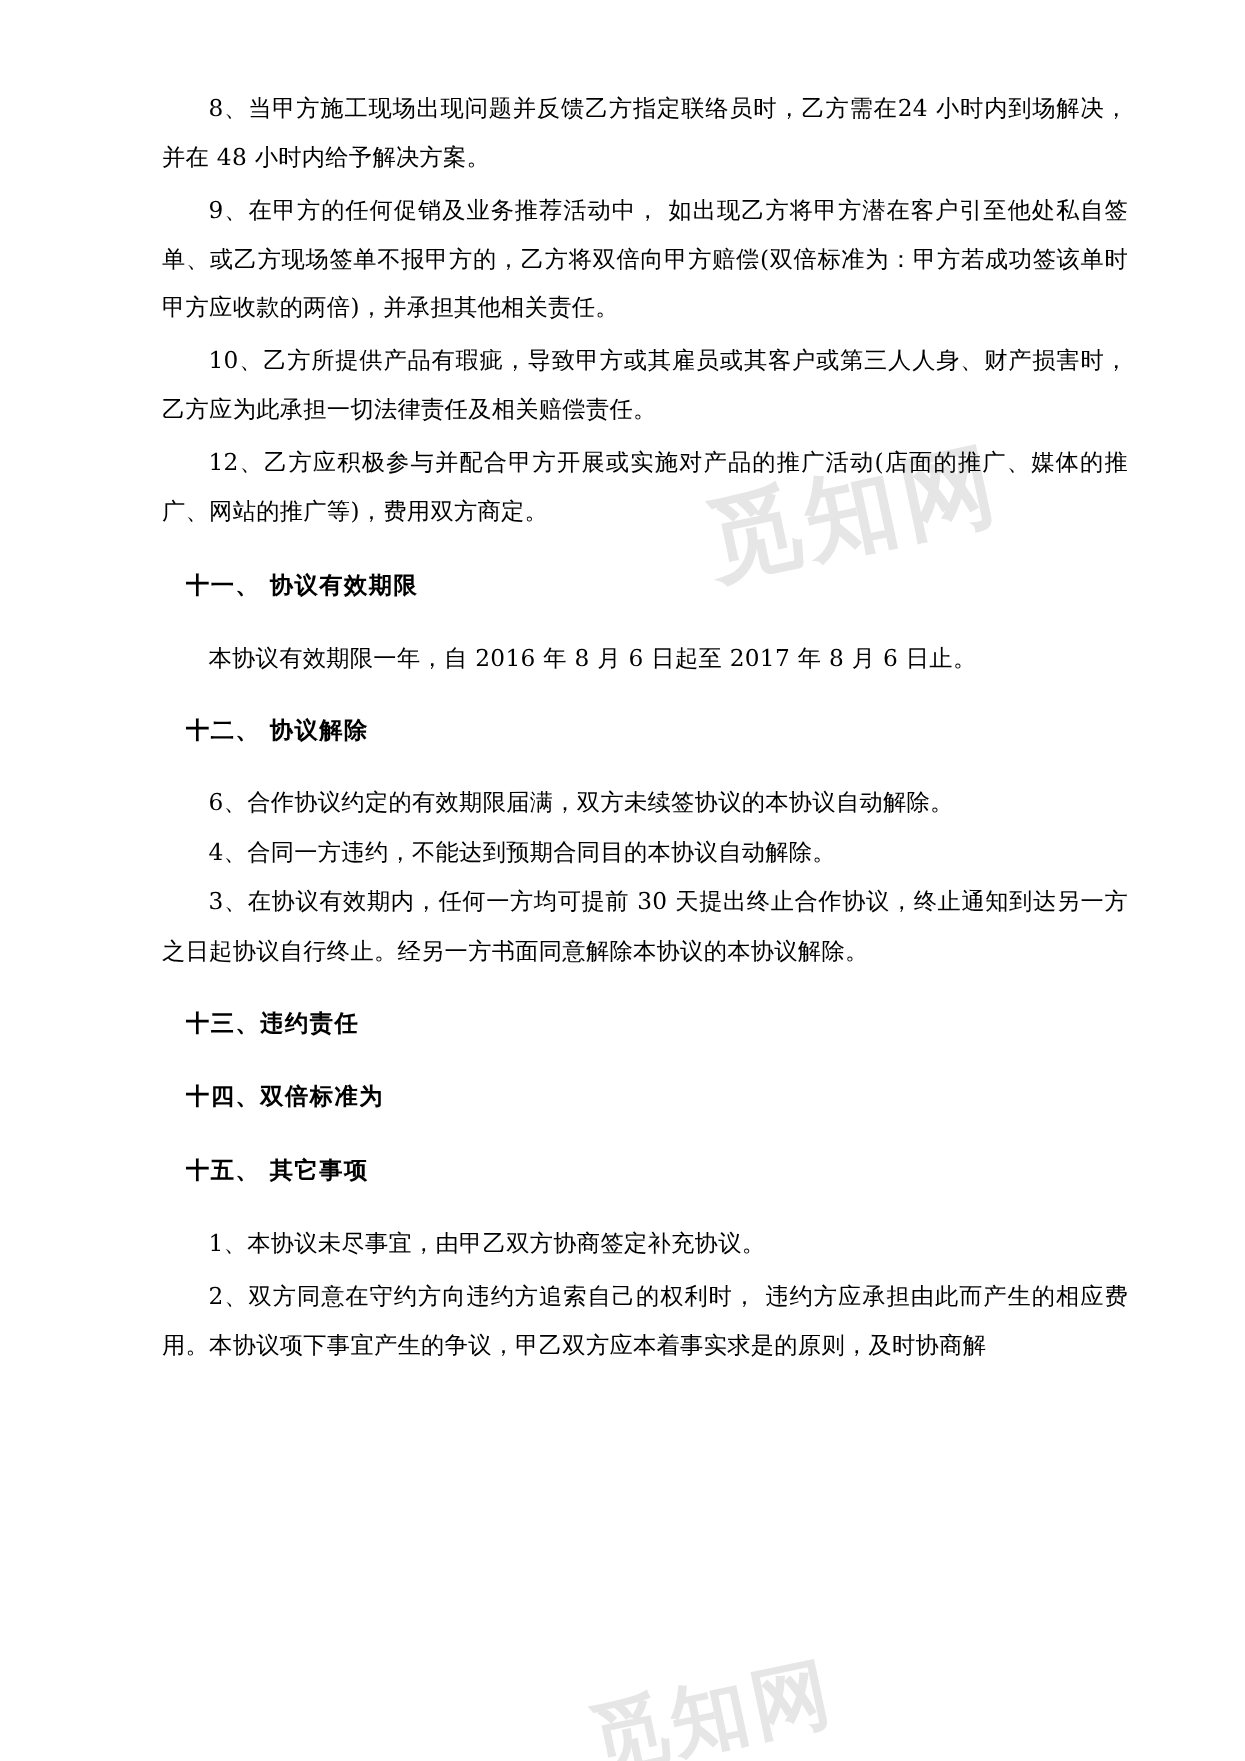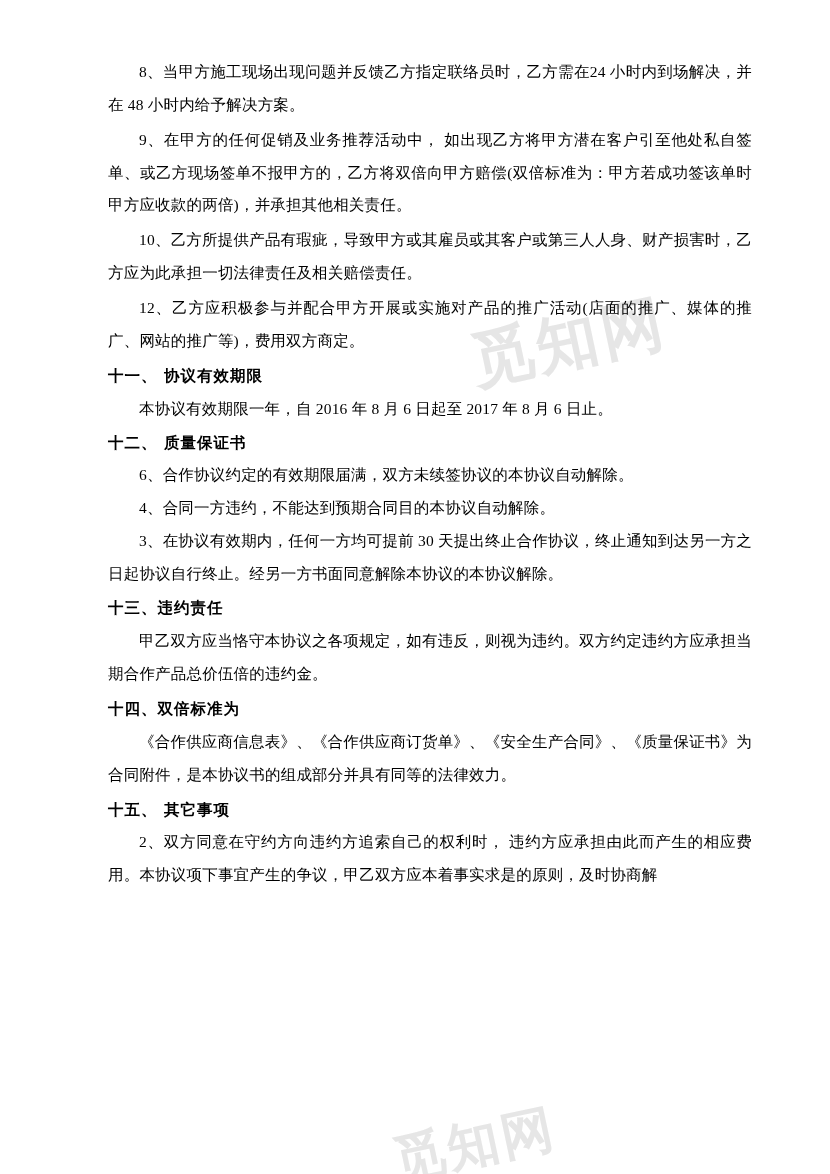--- a/index.html
+++ b/index.html
@@ -61,25 +61,24 @@
   p {
     margin: 0 0 2px 0;
     font-size: 15.5px;
     line-height: 2.12;
     text-align: justify;
     text-justify: inter-ideograph;
     letter-spacing: .2px;
   }
   .ind2 {
     text-indent: 2em;
-    font-family: Liberation Serif, serif;
   }
   .head {
     font-weight: bold;
-    margin: 0;
+    margin: 16px;
     font-size: 15.5px;
     line-height: 2.12;
     letter-spacing: 1px;
   }
   .tight {
     line-height: 1.95;
   }
 </style>
 </head>
 <body>
@@ -94,28 +93,27 @@
   <div class="content">
 
     <p class="ind2">8、当甲方施工现场出现问题并反馈乙方指定联络员时，乙方需在24 小时内到场解决，并在 48 小时内给予解决方案。</p>
     <p class="ind2">9、在甲方的任何促销及业务推荐活动中， 如出现乙方将甲方潜在客户引至他处私自签单、或乙方现场签单不报甲方的，乙方将双倍向甲方赔偿(双倍标准为：甲方若成功签该单时甲方应收款的两倍)，并承担其他相关责任。</p>
     <p class="ind2">10、乙方所提供产品有瑕疵，导致甲方或其雇员或其客户或第三人人身、财产损害时，乙方应为此承担一切法律责任及相关赔偿责任。</p>
     <p class="ind2">12、乙方应积极参与并配合甲方开展或实施对产品的推广活动(店面的推广、媒体的推广、网站的推广等)，费用双方商定。</p>
 
     <p class="head">十一、 协议有效期限</p>
     <p class="ind2">本协议有效期限一年，自 2016 年 8 月 6 日起至 2017 年 8 月 6 日止。</p>
 
-    <p class="head">十二、 质量保证书</p>
+    <p class="head">十二、 协议解除</p>
     <p class="ind2 tight">6、合作协议约定的有效期限届满，双方未续签协议的本协议自动解除。</p>
     <p class="ind2 tight">4、合同一方违约，不能达到预期合同目的本协议自动解除。</p>
     <p class="ind2">3、在协议有效期内，任何一方均可提前 30 天提出终止合作协议，终止通知到达另一方之日起协议自行终止。经另一方书面同意解除本协议的本协议解除。</p>
 
     <p class="head">十三、违约责任</p>
-    <p class="ind2">甲乙双方应当恪守本协议之各项规定，如有违反，则视为违约。双方约定违约方应承担当期合作产品总价伍倍的违约金。</p>
 
     <p class="head">十四、双倍标准为</p>
-    <p class="ind2">《合作供应商信息表》、《合作供应商订货单》、《安全生产合同》、《质量保证书》为合同附件，是本协议书的组成部分并具有同等的法律效力。</p>
 
     <p class="head">十五、 其它事项</p>
+    <p class="ind2">1、本协议未尽事宜，由甲乙双方协商签定补充协议。</p>
     <p class="ind2">2、双方同意在守约方向违约方追索自己的权利时， 违约方应承担由此而产生的相应费用。本协议项下事宜产生的争议，甲乙双方应本着事实求是的原则，及时协商解</p>
 
   </div>
 </div>
 
 </body></html>

